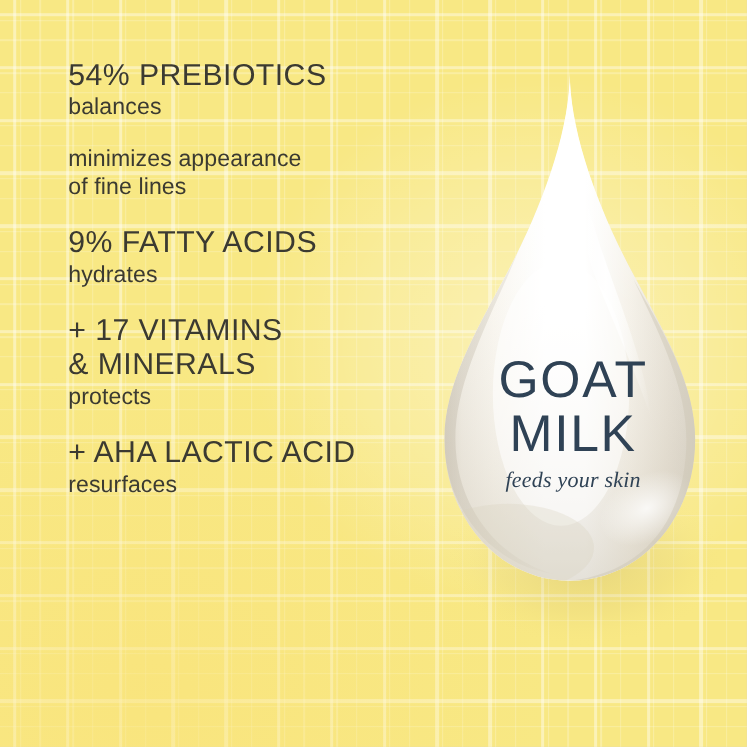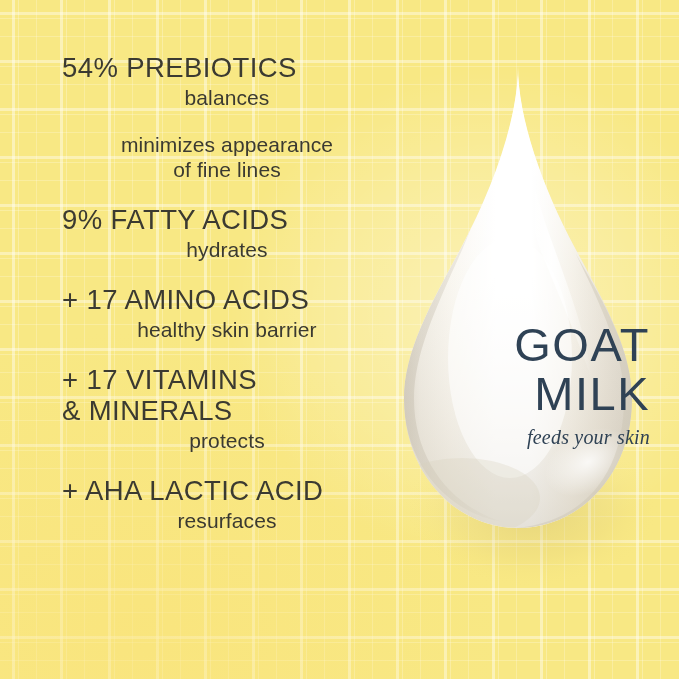--- a/index.html
+++ b/index.html
@@ -102,39 +102,38 @@
 
   .ing-desc {
     font-family:"Liberation Sans", sans-serif;
     font-size:21px;
     line-height:25px;
     font-weight:400;
     letter-spacing:0.1px;
     color:#3b3a31;
     margin-top:2px;
     white-space:pre-line;
-    text-align:center;
   }
 
   
   .droplet-wrap {
     position:absolute;
     left:392px;
     top:58px;
     width:258px;
     height:500px;
   }
   .droplet-wrap svg { display:block; width:100%; height:100%; overflow:visible; }
 
   .drop-text {
     position:absolute;
     left:392px;
     top:320px;
     width:258px;
-    text-align:right;
+    text-align:center;
     pointer-events:none;
   }
   .drop-goat, .drop-milk {
     font-family:"Liberation Sans", sans-serif;
     font-size:47px;
     line-height:49px;
     font-weight:400;
     letter-spacing:1.5px;
     color:#2f4255;
   }
@@ -166,24 +165,20 @@
     <div class="ing-block">
       <div class="ing-desc">minimizes appearance
 of fine lines</div>
     </div>
 
     <div class="ing-block">
       <div class="ing-title">9% FATTY ACIDS</div>
       <div class="ing-desc">hydrates</div>
     </div>
 
-    <div class="ing-block">
-      <div class="ing-title">+ 17 AMINO ACIDS</div>
-      <div class="ing-desc">healthy skin barrier</div>
-    </div>
 
     <div class="ing-block">
       <div class="ing-title">+ 17 VITAMINS
 &amp; MINERALS</div>
       <div class="ing-desc">protects</div>
     </div>
 
     <div class="ing-block">
       <div class="ing-title">+ AHA LACTIC ACID</div>
       <div class="ing-desc">resurfaces</div>

